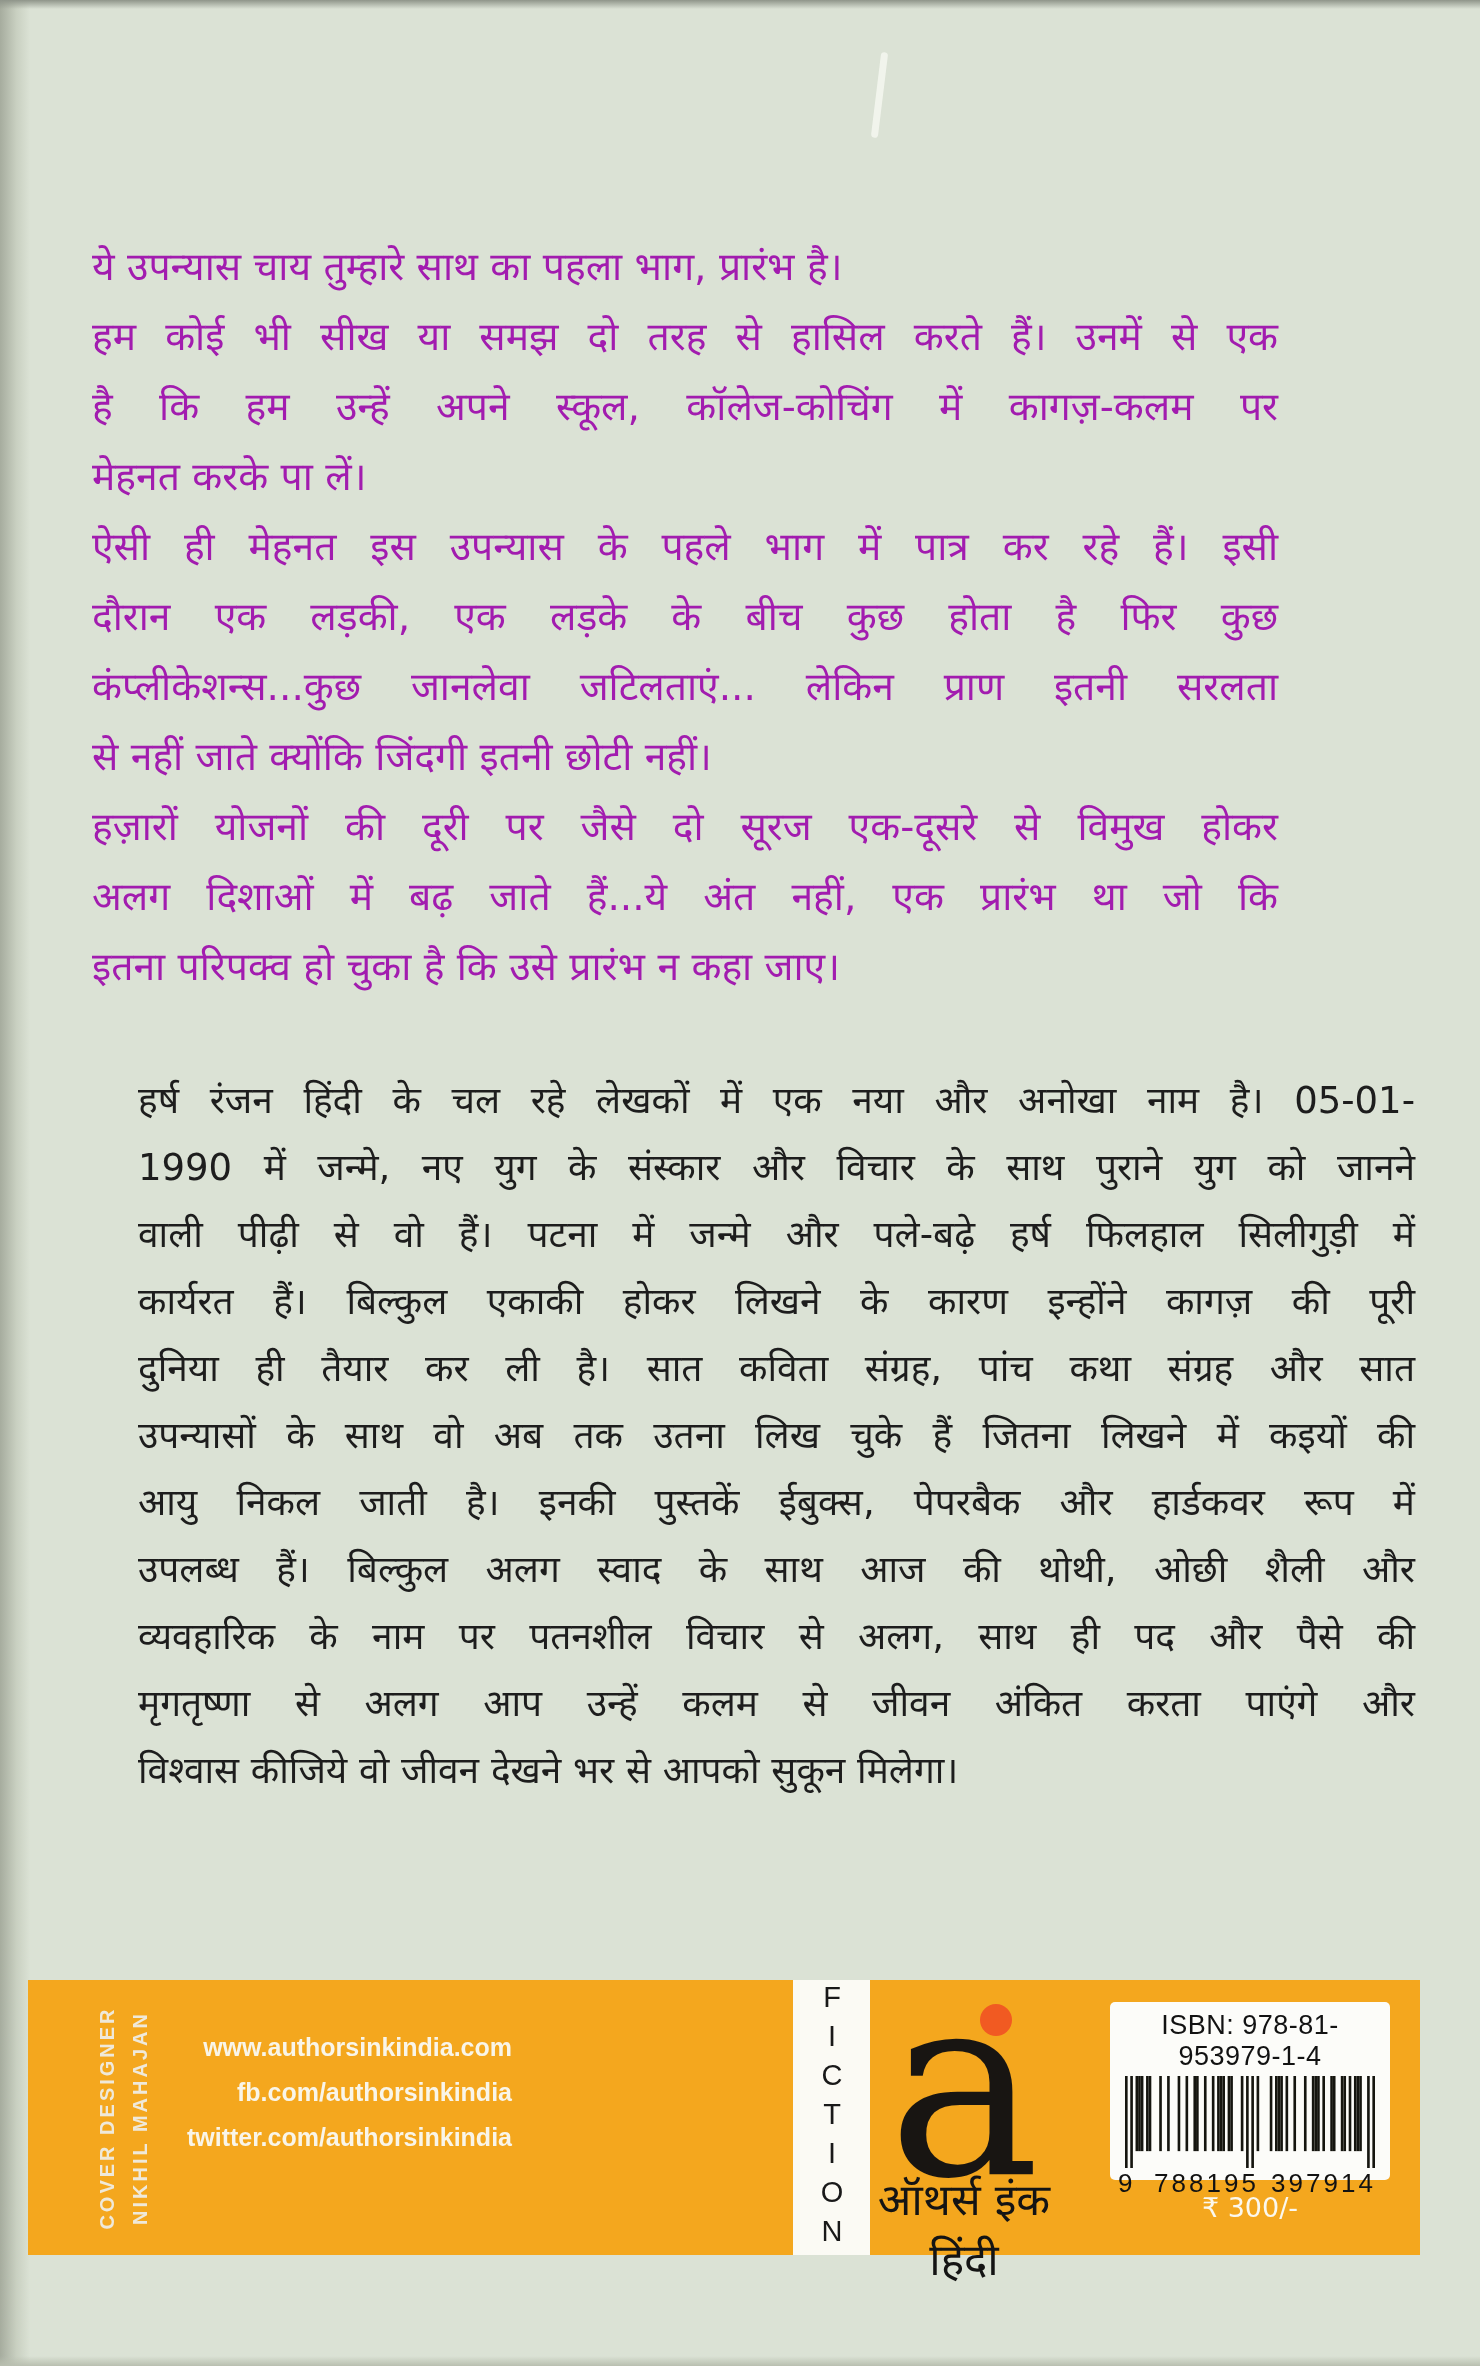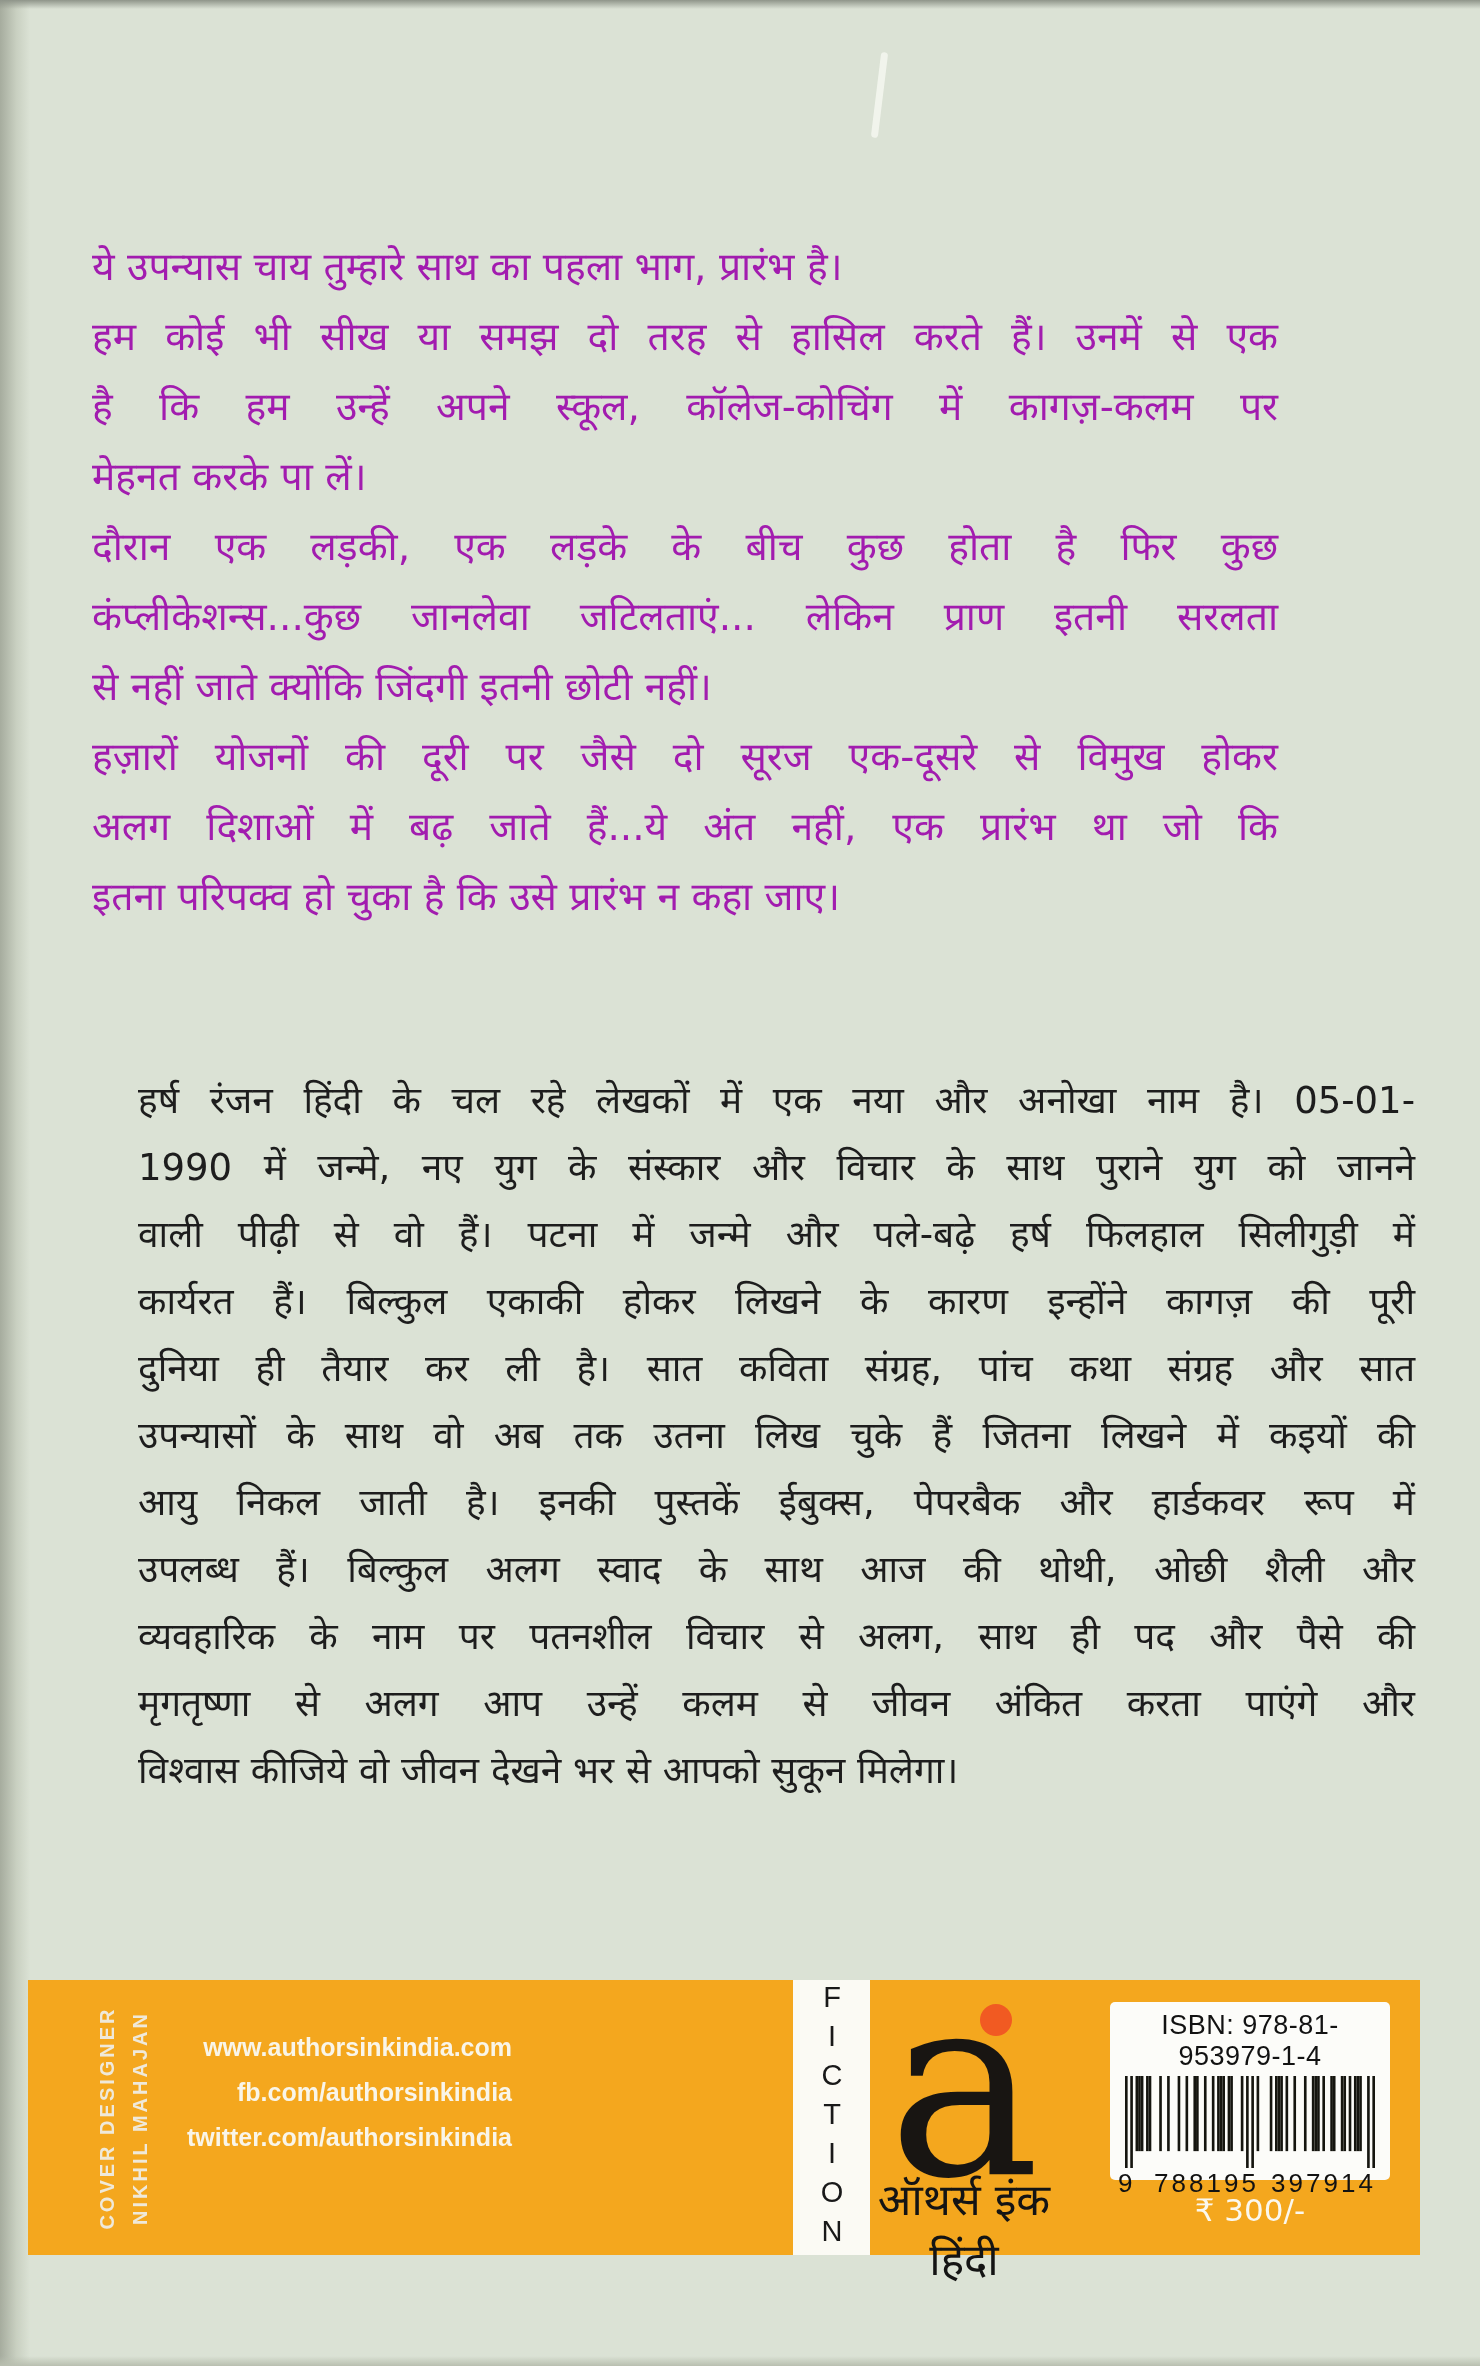--- a/index.html
+++ b/index.html
@@ -63,36 +63,37 @@
   .isbn-label{margin-top:8px;text-align:center;
     font-family:"Liberation Sans",sans-serif;font-size:27px;font-weight:500;
     letter-spacing:.5px;color:#121212;}
   .isbn-box svg{display:block;width:250px;height:92px;margin:4px auto 0;}
   .isbn-digits{display:flex;align-items:center;padding:0 8px;
     font-family:"Liberation Sans",sans-serif;font-size:26px;color:#121212;}
   .isbn-digits .d9{width:30px;text-align:left;}
   .isbn-digits .grp{flex:1;text-align:center;letter-spacing:3px;}
 
   .price{position:absolute;left:1082px;top:212px;width:280px;text-align:center;
-    font-size:31px;color:#fbf8ee;}
+    font-size:27px;color:#fbf8ee;}
 </style>
 </head>
 <body>
 
 <div class="cover">
   <div class="edge-left"></div>
   <div class="edge-top"></div>
   <div class="edge-bottom"></div>
   <div class="crease"></div>
 
   <section class="synopsis">
     <div class="ln">ये उपन्यास चाय तुम्हारे साथ का पहला भाग, प्रारंभ है।</div>
     <div class="ln jl">हम कोई भी सीख या समझ दो तरह से हासिल करते हैं। उनमें से एक</div>
     <div class="ln jl">है कि हम उन्हें अपने स्कूल, कॉलेज-कोचिंग में कागज़-कलम पर</div>
     <div class="ln">मेहनत करके पा लें।</div>
+    <div class="ln jl">ऐसी ही मेहनत इस उपन्यास के पहले भाग में पात्र कर रहे हैं। इसी</div>
     <div class="ln jl">दौरान एक लड़की, एक लड़के के बीच कुछ होता है फिर कुछ</div>
     <div class="ln jl">कंप्लीकेशन्स...कुछ जानलेवा जटिलताएं... लेकिन प्राण इतनी सरलता</div>
     <div class="ln">से नहीं जाते क्योंकि जिंदगी इतनी छोटी नहीं।</div>
     <div class="ln jl">हज़ारों योजनों की दूरी पर जैसे दो सूरज एक-दूसरे से विमुख होकर</div>
     <div class="ln jl">अलग दिशाओं में बढ़ जाते हैं...ये अंत नहीं, एक प्रारंभ था जो कि</div>
     <div class="ln">इतना परिपक्व हो चुका है कि उसे प्रारंभ न कहा जाए।</div>
   </section>
 
   <section class="bio">
     <div class="ln jl">हर्ष रंजन हिंदी के चल रहे लेखकों में एक नया और अनोखा नाम है। 05-01-</div>

